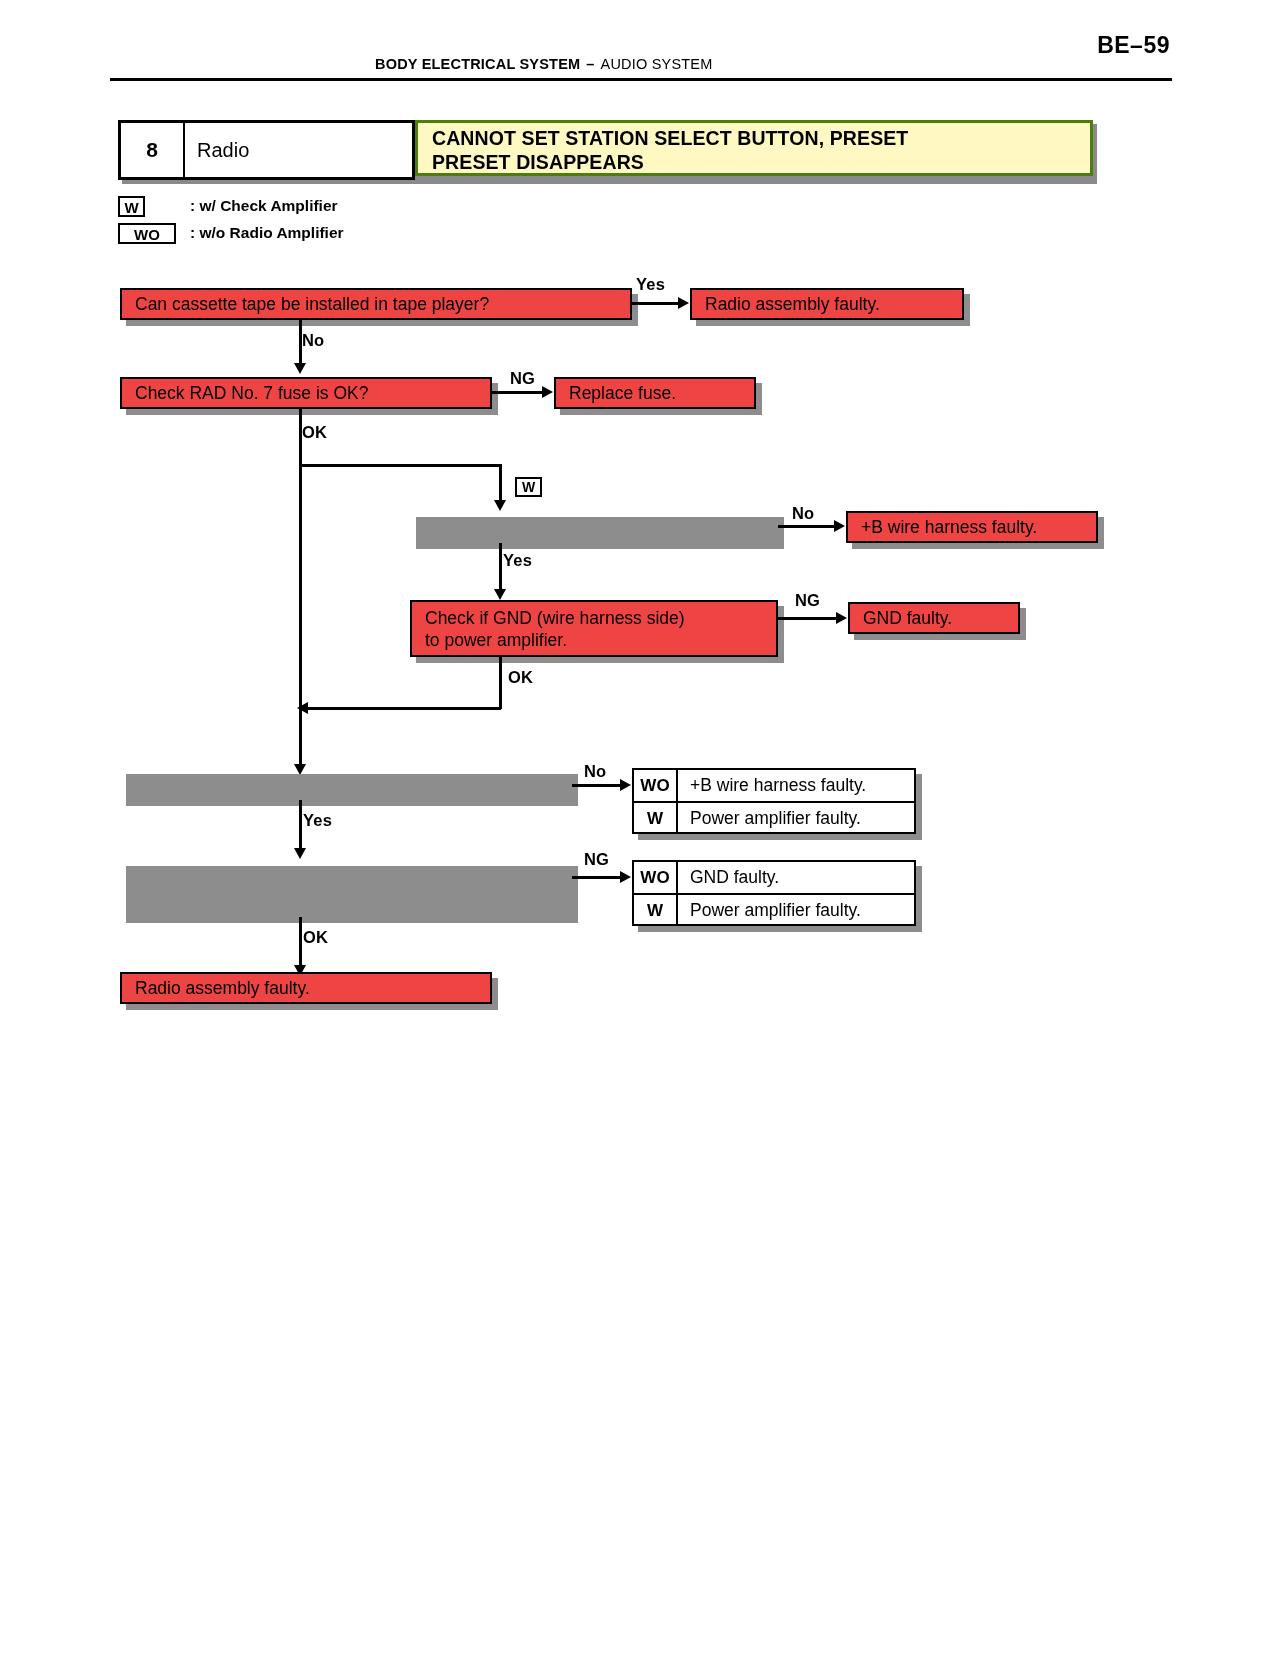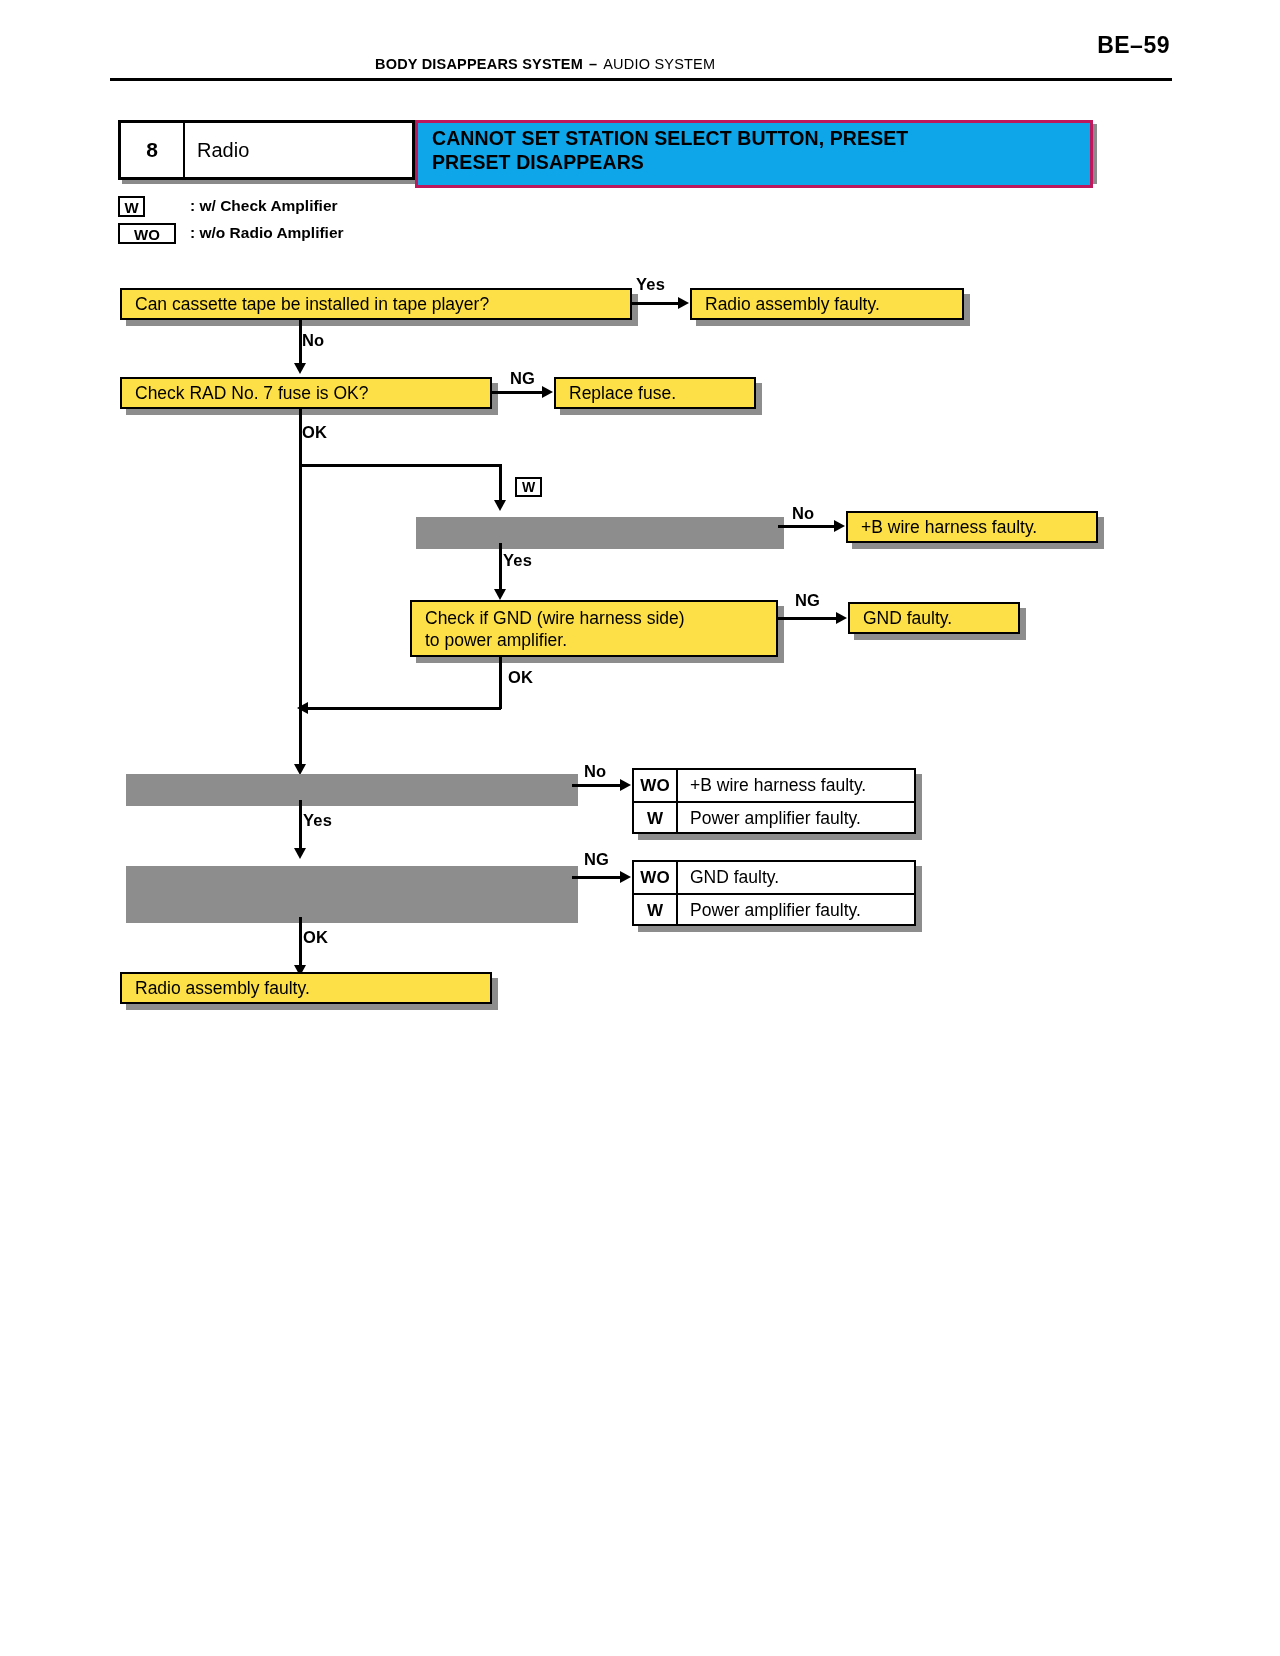--- a/index.html
+++ b/index.html
@@ -36,43 +36,43 @@
     position:absolute;left:0;top:0;width:62px;height:54px;
     display:flex;align-items:center;justify-content:center;
     font-size:21px;font-weight:bold;
   }
   .tb-divider{position:absolute;left:62px;top:0;width:2px;height:54px;background:#000;}
   .tb-name{
     position:absolute;left:76px;top:0;height:54px;display:flex;align-items:center;
     font-size:20px;
   }
   .tb-right{
-    position:absolute;left:297px;top:0;width:678px;height:68px;
-    border:3px solid #be185d;box-sizing:border-box;background:#0ea5e9;
+    position:absolute;left:297px;top:0;width:678px;height:56px;
+    border:3px solid #4d7c0f;box-sizing:border-box;background:#fef9c3;
     padding:3px 0 0 14px;
   }
   .tb-right div{font-size:19.5px;font-weight:bold;line-height:24px;letter-spacing:.1px;}
 
   
   .legend{position:absolute;left:118px;top:196px;}
   .lg-row{position:relative;height:27px;}
   .lg-tag{
     display:inline-block;border:2px solid #000;box-sizing:border-box;
     font-size:15px;font-weight:bold;text-align:center;line-height:19px;
     height:21px;vertical-align:middle;background:#fff;
   }
   .lg-tag.w{width:27px;}
   .lg-tag.wo{width:58px;}
   .lg-txt{
     position:absolute;left:72px;top:1px;font-size:15.5px;font-weight:bold;white-space:nowrap;
   }
 
   
   .box{
-    position:absolute;border:2.5px solid #000;box-sizing:border-box;background:#fde047;
+    position:absolute;border:2.5px solid #000;box-sizing:border-box;background:#ef4444;
     display:flex;align-items:center;
   }
   .box .txt{font-size:17.5px;line-height:22px;padding-left:13px;}
   .shadow{position:absolute;background:#8d8d8d;}
 
   .vline{position:absolute;width:2.5px;background:#000;}
   .hline{position:absolute;height:2.5px;background:#000;}
 
   .arrow-d{position:absolute;width:0;height:0;
     border-left:6px solid transparent;border-right:6px solid transparent;border-top:11px solid #000;}
@@ -98,21 +98,21 @@
     font-size:17px;font-weight:bold;border-right:2.5px solid #000;box-sizing:border-box;
   }
   .sb-txt{font-size:17.5px;padding-left:12px;}
 </style>
 </head>
 <body>
 
 <div class="page">
 
   <div class="hdr-title">
-    <span>BODY DISAPPEARS SYSTEM</span><span class="sep">–</span><span class="sub">AUDIO SYSTEM</span>
+    <span>BODY ELECTRICAL SYSTEM</span><span class="sep">–</span><span class="sub">AUDIO SYSTEM</span>
   </div>
   <div class="hdr-page">BE–59</div>
   <div class="hdr-rule"></div>
 
   <div class="titlebox">
     <div class="tb-shadow"></div>
     <div class="tb-left">
       <div class="tb-num">8</div>
       <div class="tb-divider"></div>
       <div class="tb-name">Radio</div>

